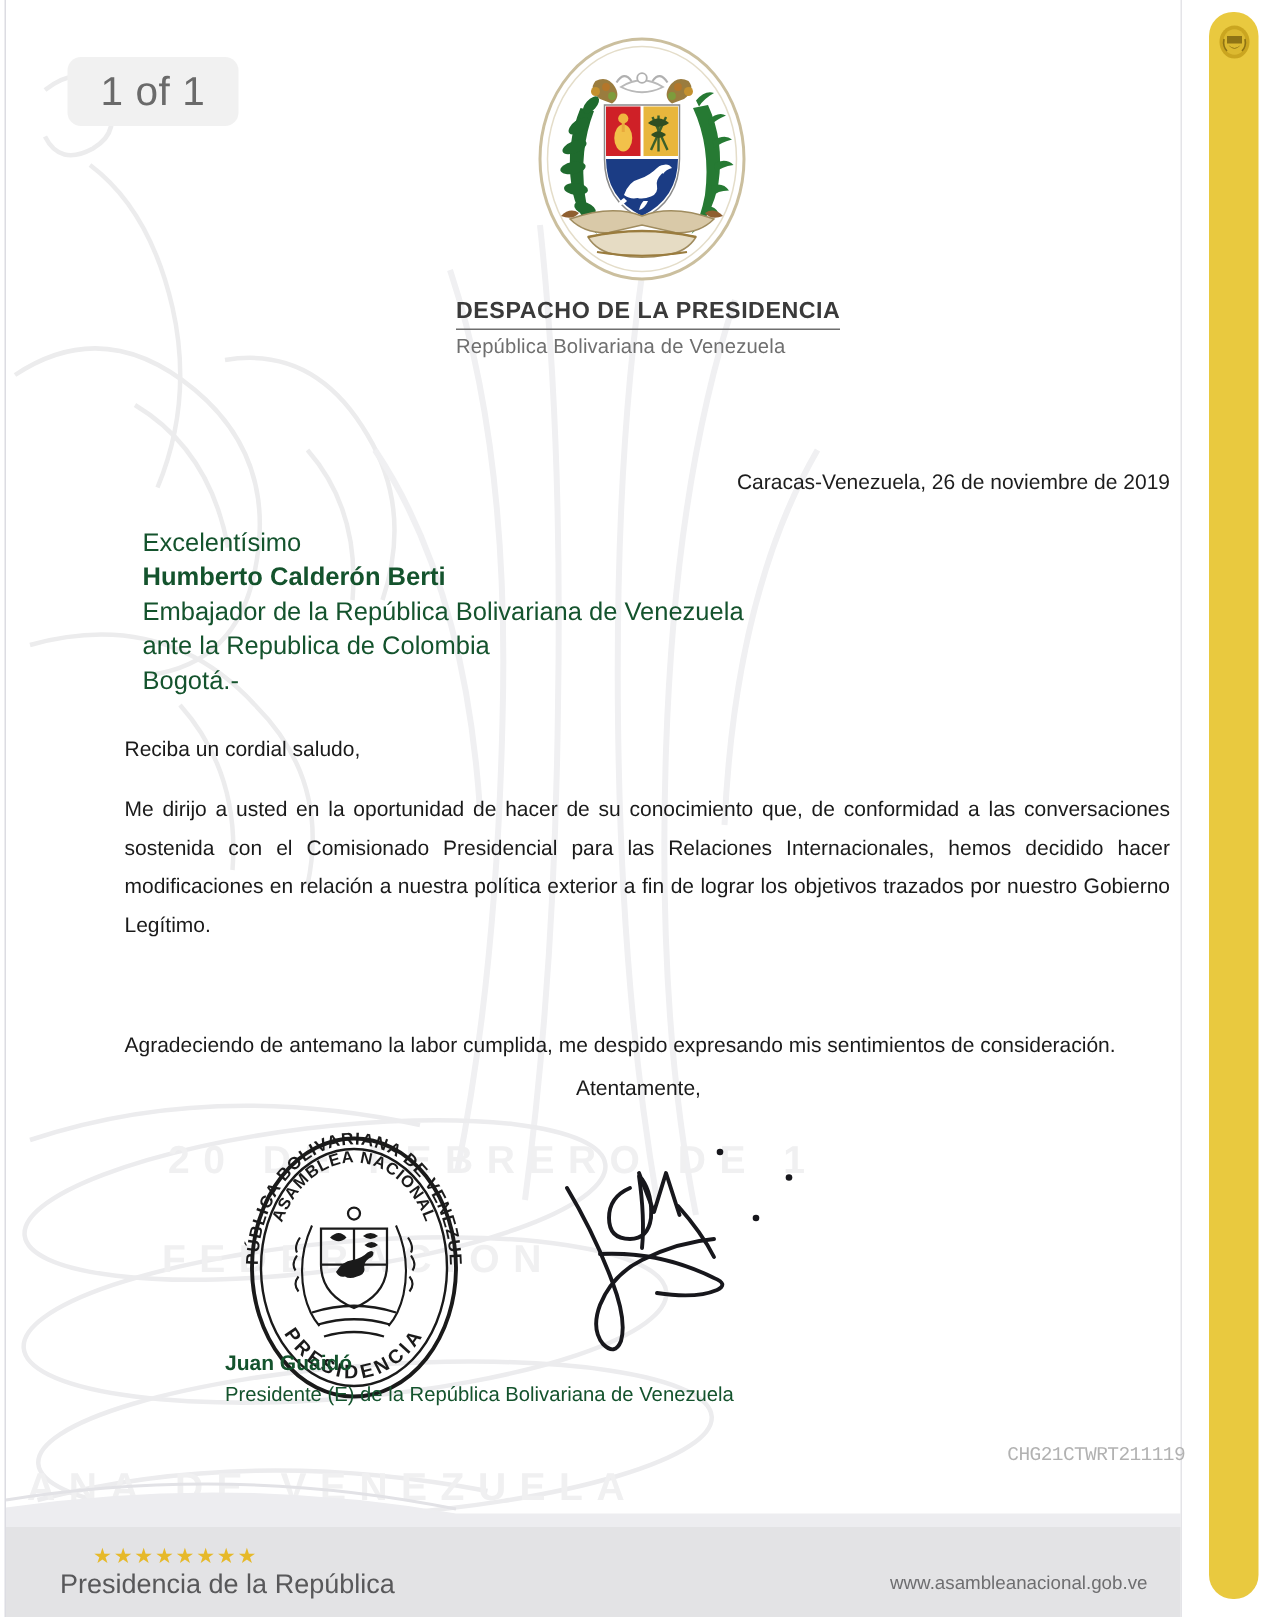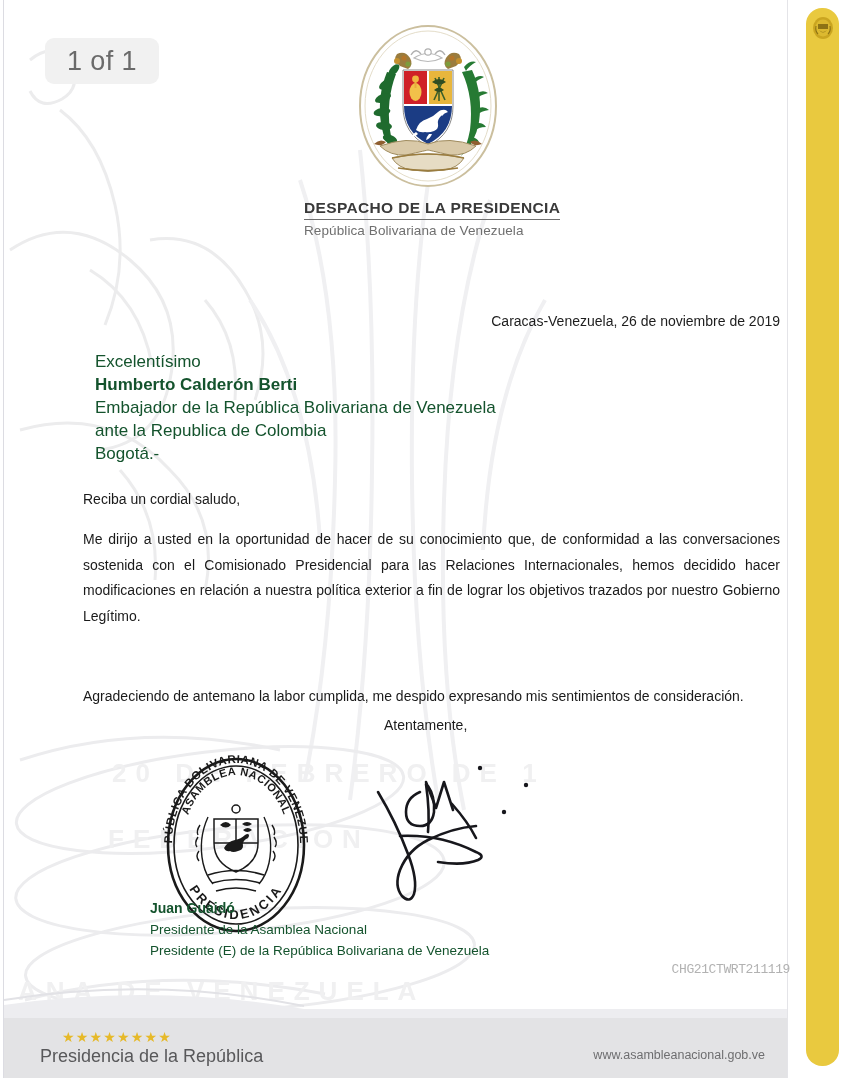--- a/index.html
+++ b/index.html
@@ -488,21 +488,20 @@
       <g fill="#17171c">
         <circle cx="128" cy="16" r="2.2"></circle>
         <circle cx="174" cy="33" r="2.2"></circle>
         <circle cx="152" cy="60" r="2.2"></circle>
       </g>
     </svg>
   </div>
 
   <div class="signer">
     <div class="signer-name">Juan Guaidó</div>
-    <div>Presidente de la Asamblea Nacional</div>
     <div>Presidente (E) de la República Bolivariana de Venezuela</div>
   </div>
 
   <div class="refcode">CHG21CTWRT211119</div>
 
   <div class="footer">
     <div class="footer-stars">★★★★★★★★</div>
     <div class="footer-left">Presidencia de la República</div>
     <div class="footer-right">www.asambleanacional.gob.ve</div>
   </div>

